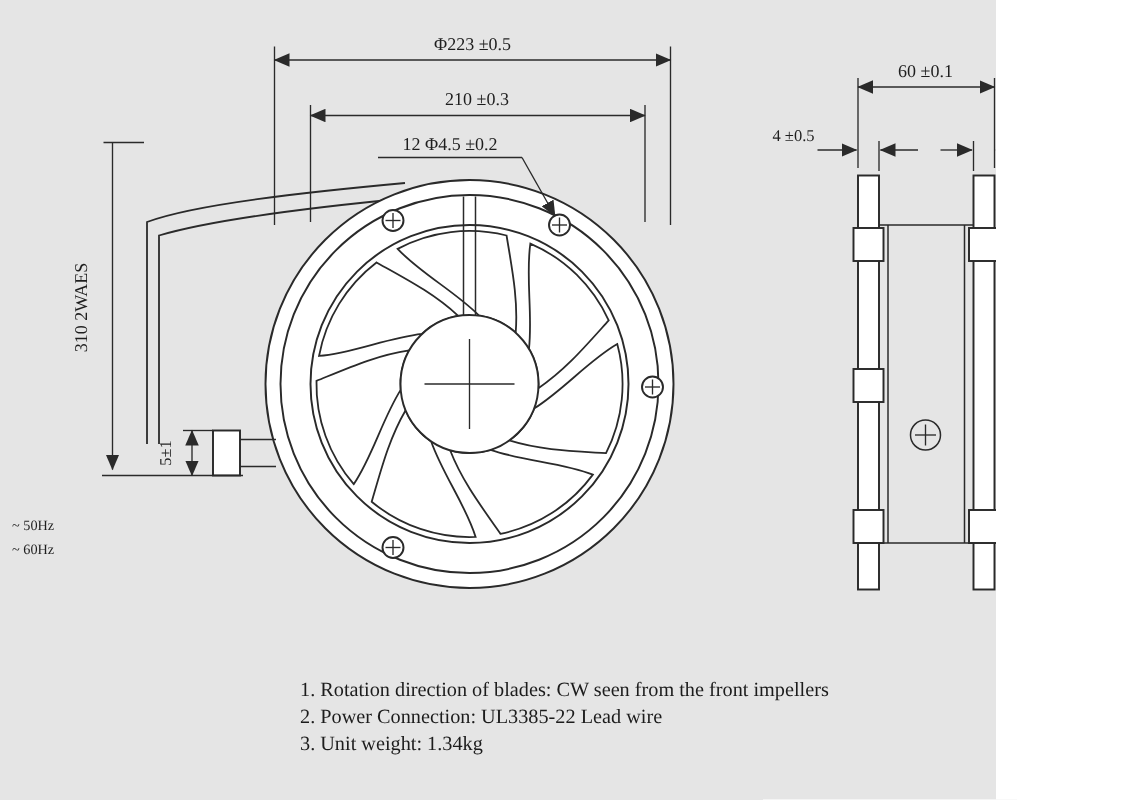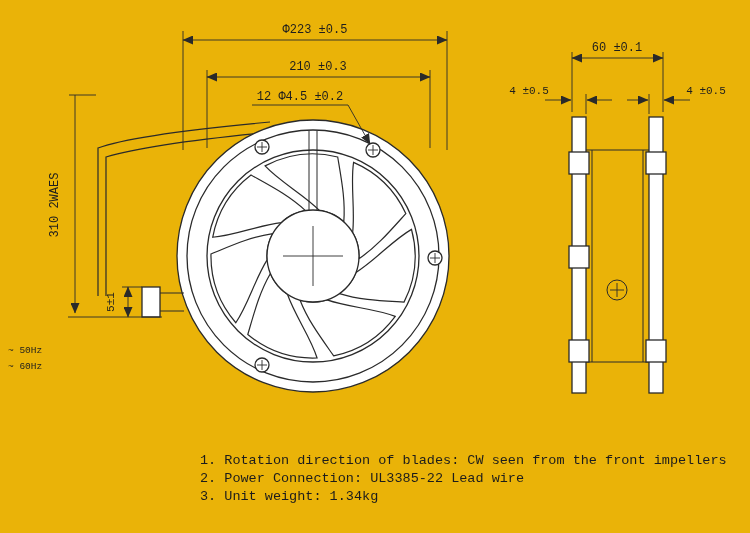--- a/index.html
+++ b/index.html
@@ -1,17 +1,17 @@
 <!DOCTYPE html>
 <html><head>
 <meta charset="utf-8">
 <style>
   html,body{margin:0;padding:0;background:#ffffff;}
-  .page{position:relative;width:750px;height:533px;background:#eab308;overflow:hidden;
-        font-family:Liberation Mono, monospace;}
+  .page{position:relative;width:664px;height:533px;background:#e5e5e5;overflow:hidden;
+        font-family:Liberation Serif, serif;}
   svg{display:block;}
   text{fill:#1e1e1e;}
   .dim-text{font-size:12px;}
   .dim-text-sm{font-size:11px;}
   .freq-text{font-size:9.5px;}
   .note-text{font-size:13.5px;fill:#1c1c1c;}
   .obj{stroke:#2a2a2a;stroke-width:1.3;fill:#ffffff;}
   .obj-thin{stroke:#2a2a2a;stroke-width:1;fill:none;}
   .dim{stroke:#2a2a2a;stroke-width:0.9;fill:none;}
   .wire{stroke:#2a2a2a;stroke-width:1.2;fill:none;}

